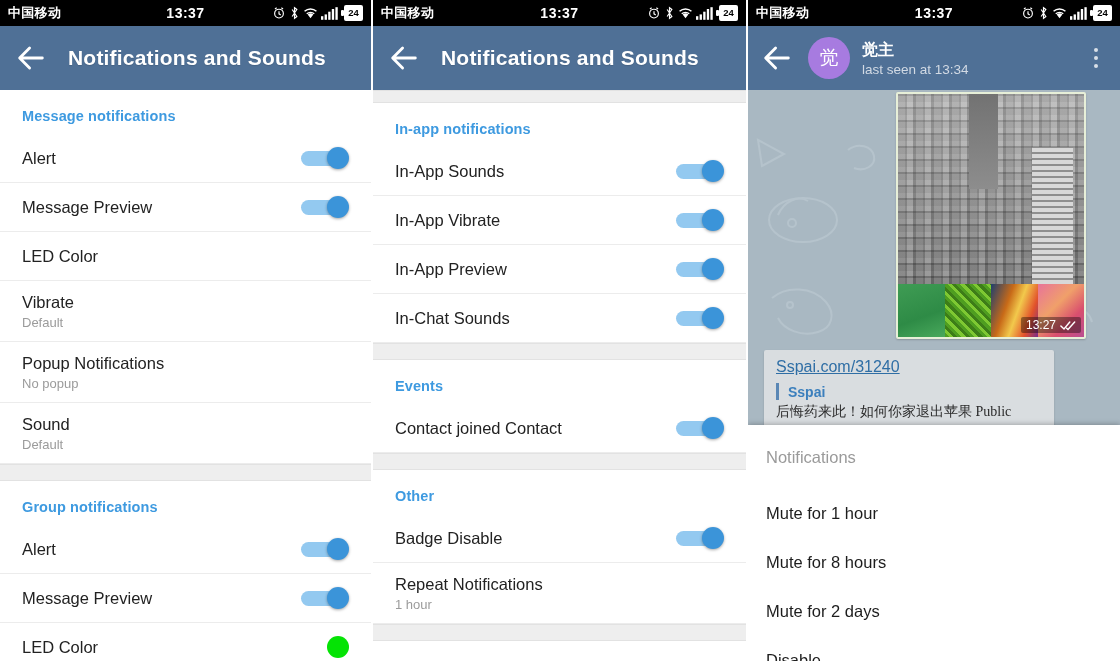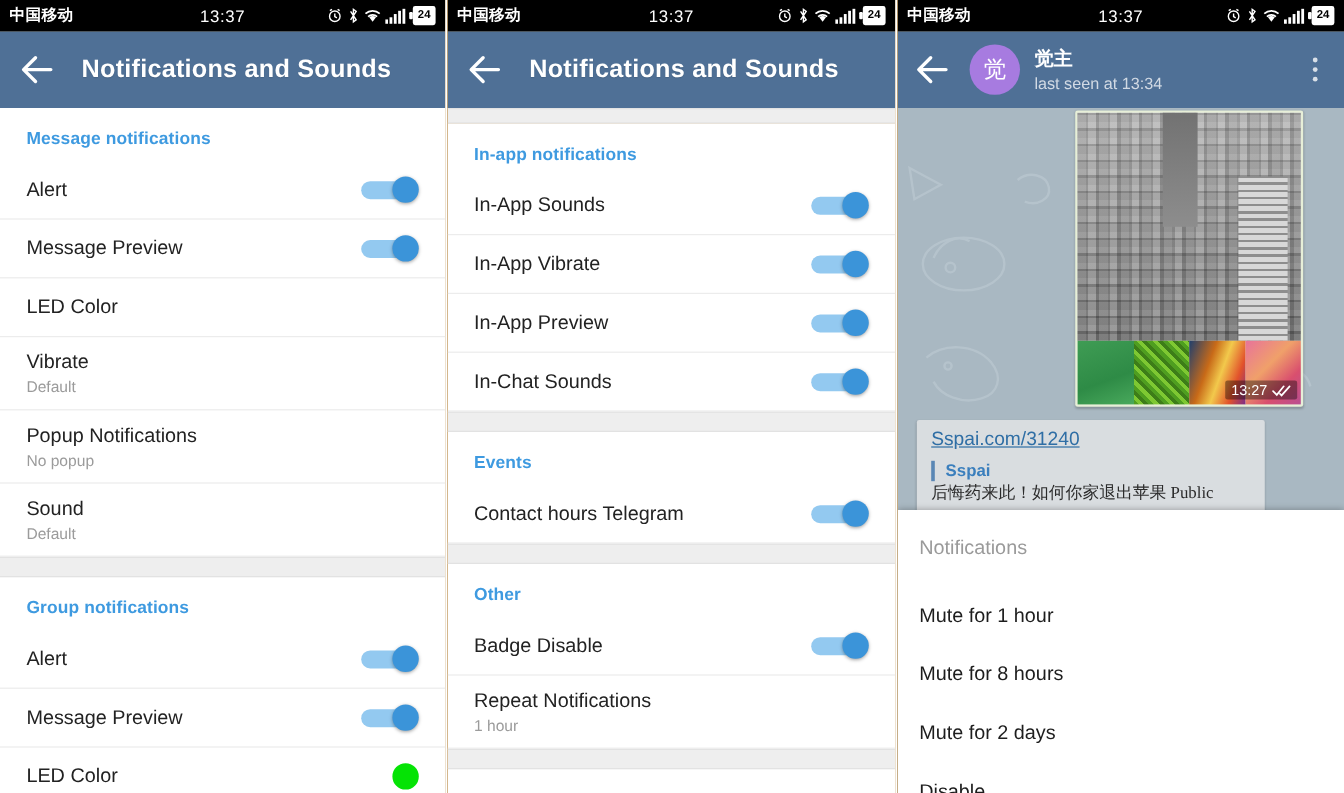--- a/index.html
+++ b/index.html
@@ -3,35 +3,35 @@
 <meta charset="utf-8">
 <style>
   * { box-sizing: border-box; margin: 0; padding: 0; }
   html, body {
     width: 1120px; height: 661px;
     background: #ffffff;
     font-family: "Liberation Sans", "DejaVu Sans", sans-serif;
     overflow: hidden;
   }
   .screens { display: flex; width: 1120px; height: 661px; }
-  .panel { position: relative; height: 661px; overflow: hidden; background: #a16207; }
+  .panel { position: relative; height: 661px; overflow: hidden; background: #eab308; }
   .p1 { width: 373px; border-right: 2px solid #ffffff; }
   .p2 { width: 375px; border-right: 2px solid #ffffff; }
   .p3 { width: 372px; }
 
   
   .statusbar {
     height: 26px; background: #000; color: #fff;
     display: flex; align-items: center; padding: 0 8px;
     font-size: 13px; font-weight: bold; position: relative;
   }
   .carrier { font-size: 13px; letter-spacing: .3px; }
   .sb-clock {
     position: absolute; left: 0; right: 0; text-align: center;
-    font-size: 14px; font-weight: normal; letter-spacing: .5px;
+    font-size: 14px; font-weight: bold; letter-spacing: .5px;
   }
   .sb-icons {
     margin-left: auto; display: flex; align-items: center;
     gap: 3px; z-index: 2;
   }
   .sb-icons svg { display: block; }
   .batt {
     border: 2px solid #fff; border-radius: 2px;
     font-size: 9.5px; font-weight: bold; color: #000; background: #fff;
     padding: 0 2px; line-height: 12px; min-width: 19px; text-align: center;
@@ -345,21 +345,21 @@
         <span class="toggle">
             <span class="track"></span>
             <span class="thumb"></span>
           </span>
       </div>
 
       <div class="gap"></div>
 
       <div class="section-head">Events</div>
       <div class="row">
-        <span class="row-title">Contact hours Telegram</span>
+        <span class="row-title">Contact joined Contact</span>
         <span class="toggle">
             <span class="track"></span>
             <span class="thumb"></span>
           </span>
       </div>
 
       <div class="gap"></div>
 
       <div class="section-head">Other</div>
       <div class="row">

